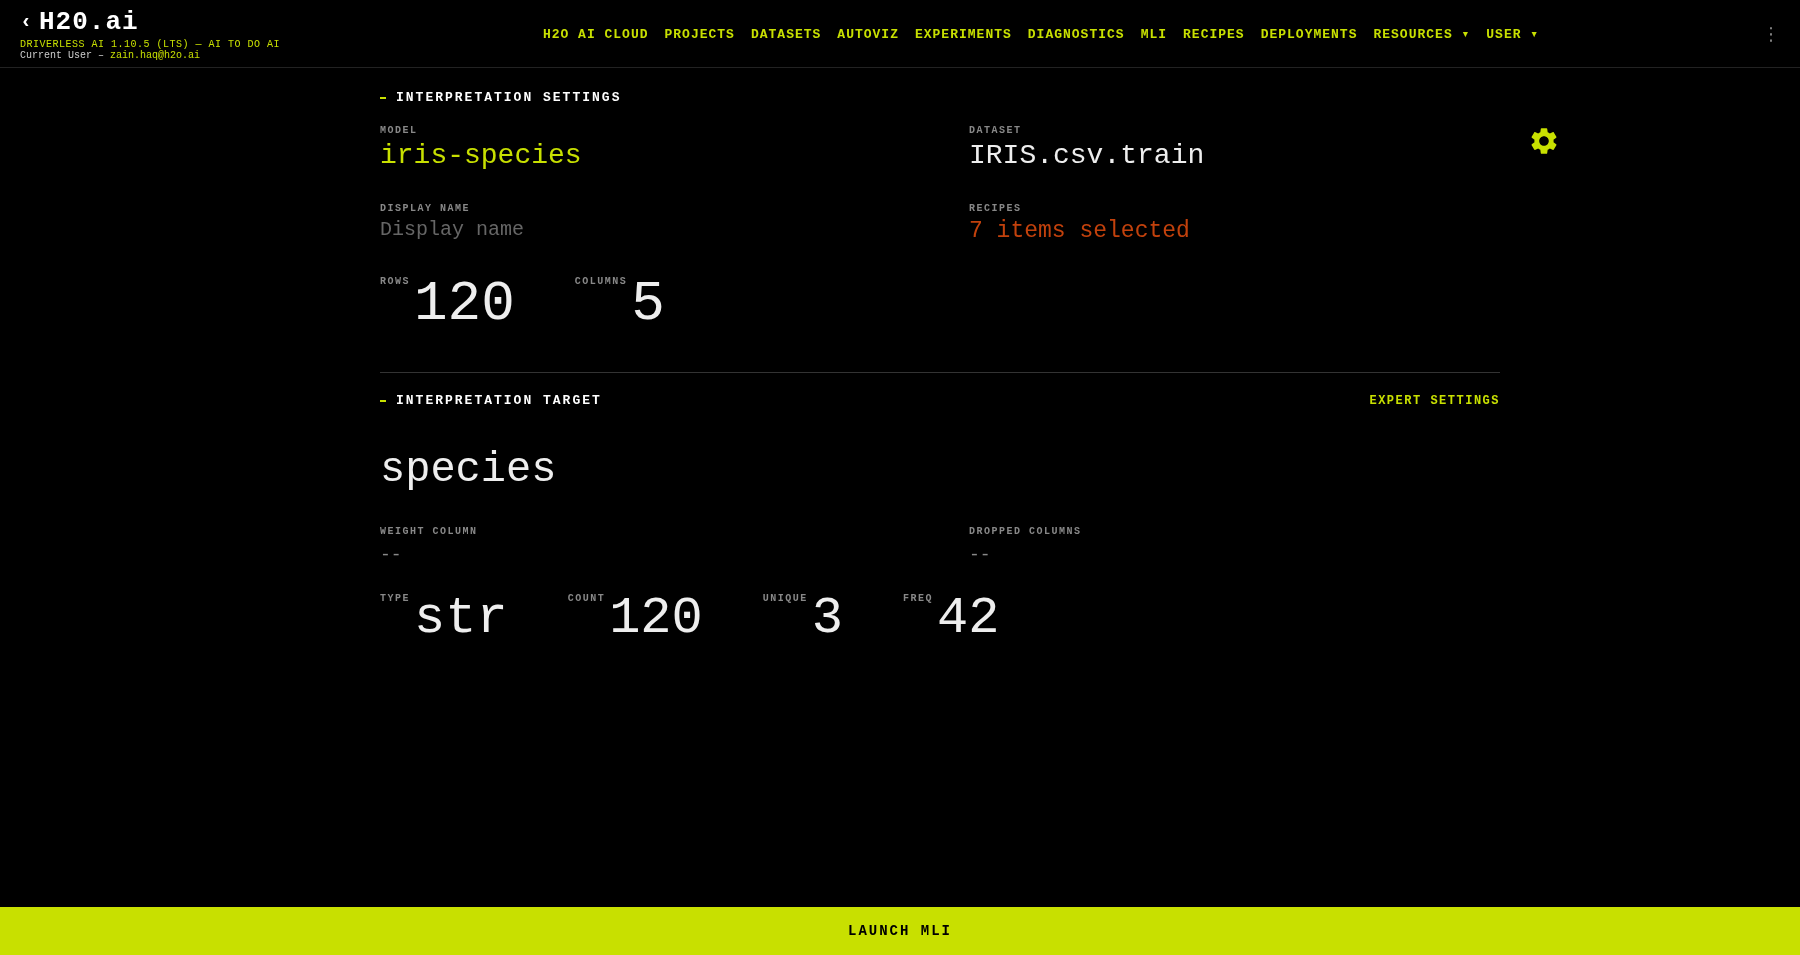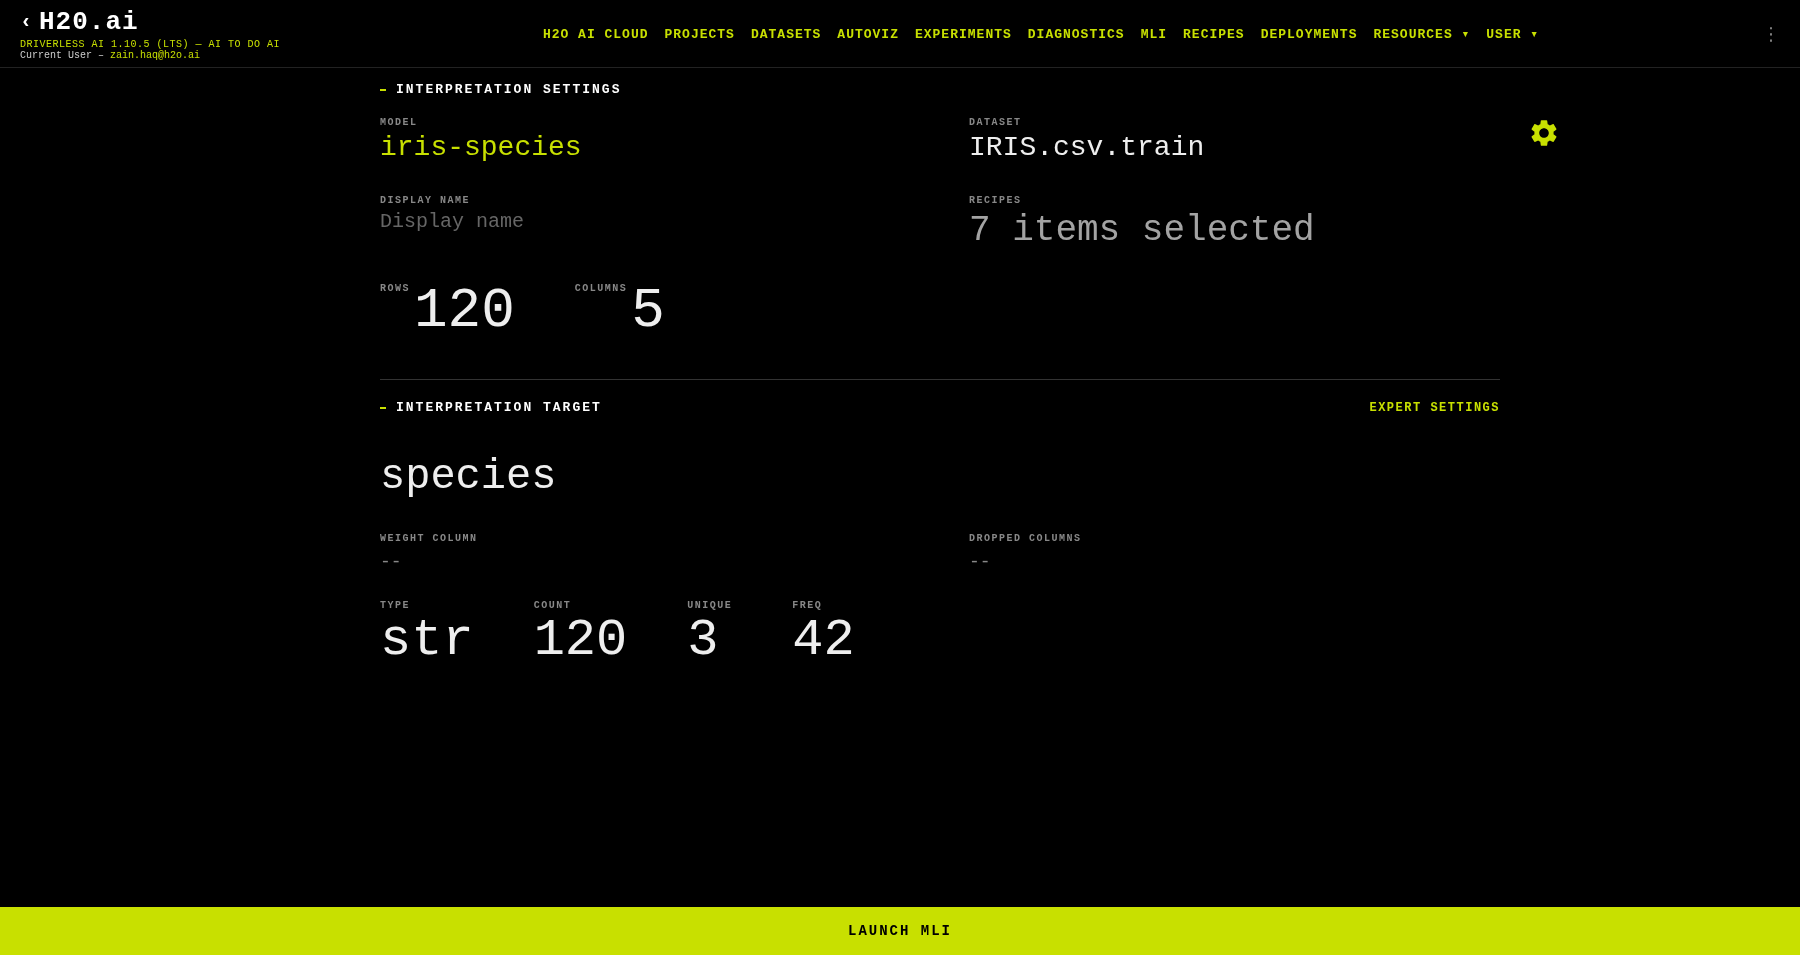--- a/index.html
+++ b/index.html
@@ -166,22 +166,22 @@
       font-size: 20px;
       color: #666;
     }
 
     .field-value-white {
       font-size: 28px;
       color: #eee;
     }
 
     .field-value-recipes {
-      font-size: 36px;
-      color: #a3a3a3;
+      font-size: 23px;
+      color: #c2410c;
     }
 
     
     .stats-row {
       display: flex;
       gap: 60px;
       margin-top: 10px;
     }
 
     .stat-group {
@@ -237,21 +237,21 @@
 
     
     .type-row {
       display: flex;
       gap: 60px;
       margin-top: 20px;
     }
 
     .type-stat {
       display: flex;
-      flex-direction: column;
+      flex-direction: row;
       gap: 4px;
     }
 
     .type-value {
       font-size: 52px;
       color: #eee;
       font-weight: 300;
       line-height: 1;
     }
 
@@ -311,21 +311,21 @@
     <a class="nav-link">USER ▾</a>
   </div>
 
   <div class="nav-right">
     <span class="dots-icon">⋮</span>
   </div>
 </nav>
 
 <div class="main-content">
 
-  <div class="section" style="margin-top: 4px;">
+  <div class="section" style="margin-top: 12px;">
     <div class="section-divider">
       <div class="section-divider-bar"></div>
       <span class="section-title">INTERPRETATION SETTINGS</span>
     </div>
 
     <div class="fields-grid" style="position:relative;">
       <div class="field-group">
         <span class="field-label">MODEL</span>
         <span class="field-value">iris-species</span>
       </div>

